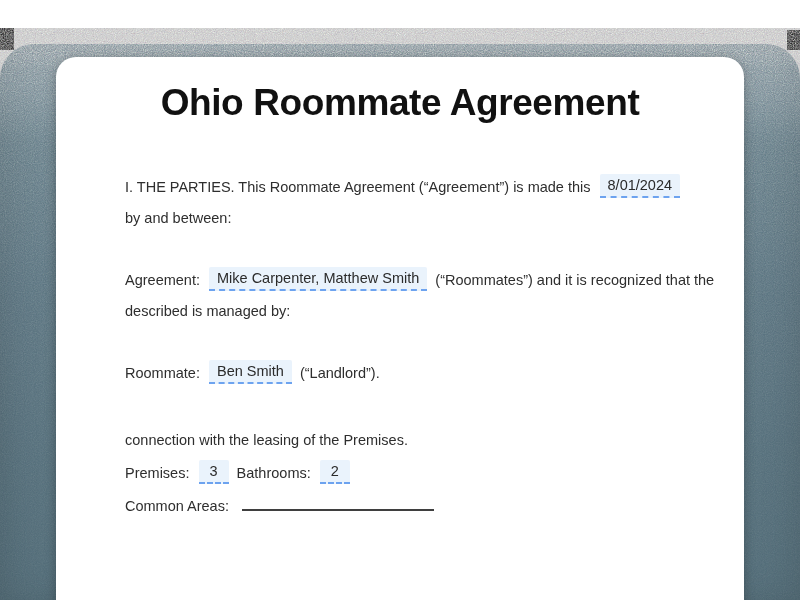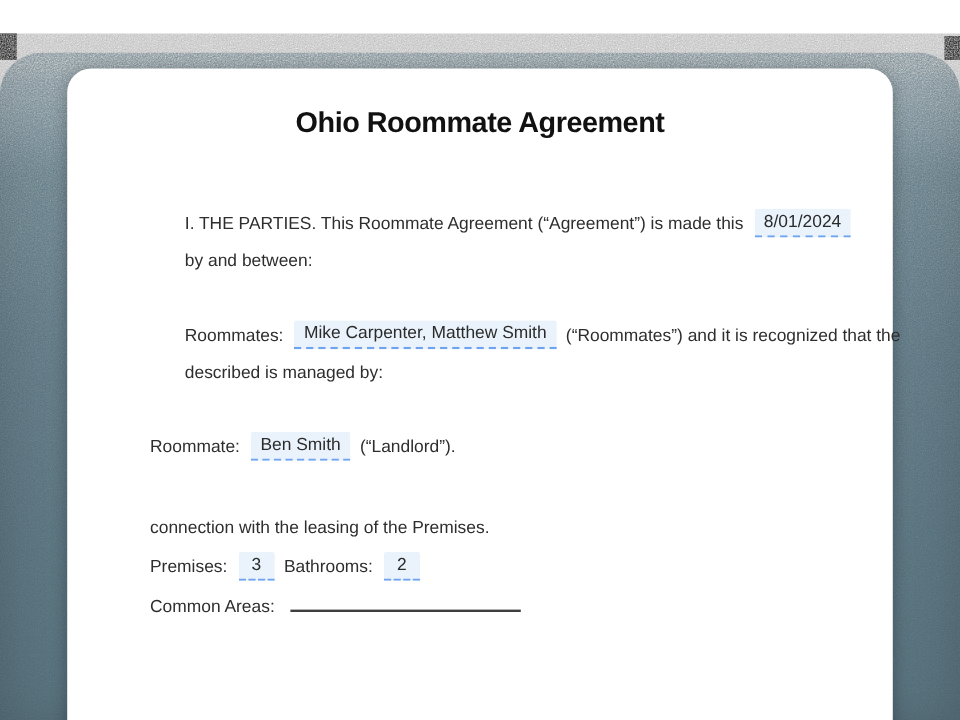--- a/index.html
+++ b/index.html
@@ -45,32 +45,32 @@
 
   
   .page {
     position: absolute; top: 57px; left: 56px; right: 56px; bottom: -10px;
     background: #ffffff; border-radius: 20px 20px 0 0;
     box-shadow: 0 2px 12px rgba(0,0,0,0.28);
   }
 
   .page-title {
     margin: 28px 0 0 0; text-align: center;
-    font-size: 24px; font-weight: 700; color: #111;
+    font-size: 37px; font-weight: 700; color: #111;
     letter-spacing: -0.4px; line-height: 36px;
   }
 
   .content {
     margin: 51px 30px 0 69px;
     font-size: 14.5px; color: var(--body-text, #2e2e2e);
   }
 
   .line { line-height: 31px; white-space: nowrap; }
 
-  .para-gap     { margin-bottom: 31px; margin-left: 29px; }
+  .para-gap     { margin-bottom: 31px; }
   .para-gap-lg  { margin-bottom: 36px; }
   .tiny-gap     { margin-top: 2px; }
 
   .field {
     display: inline-block;
     background: var(--field-bg, #eaf3fc);
     border-bottom: 2px dashed var(--field-dash, #6da3ef);
     border-radius: 2px 2px 0 0;
     padding: 2px 8px 1px 8px;
     line-height: 19px;
@@ -125,21 +125,21 @@
           <span class="lbl">I. THE PARTIES. This Roommate Agreement (“Agreement”) is made this</span>
           <span class="field">8/01/2024</span>
         </div>
         <div class="line">
           <span>by and between:</span>
         </div>
       </div>
 
       <div class="para-gap">
         <div class="line">
-          <span class="lbl">Roommates:</span>
+          <span class="lbl">Agreement:</span>
           <span class="field">Mike Carpenter, Matthew Smith</span>
           <span>(“Roommates”) and it is recognized that the</span>
         </div>
         <div class="line">
           <span>described is managed by:</span>
         </div>
       </div>
 
       <div class="para-gap-lg">
         <div class="line">

